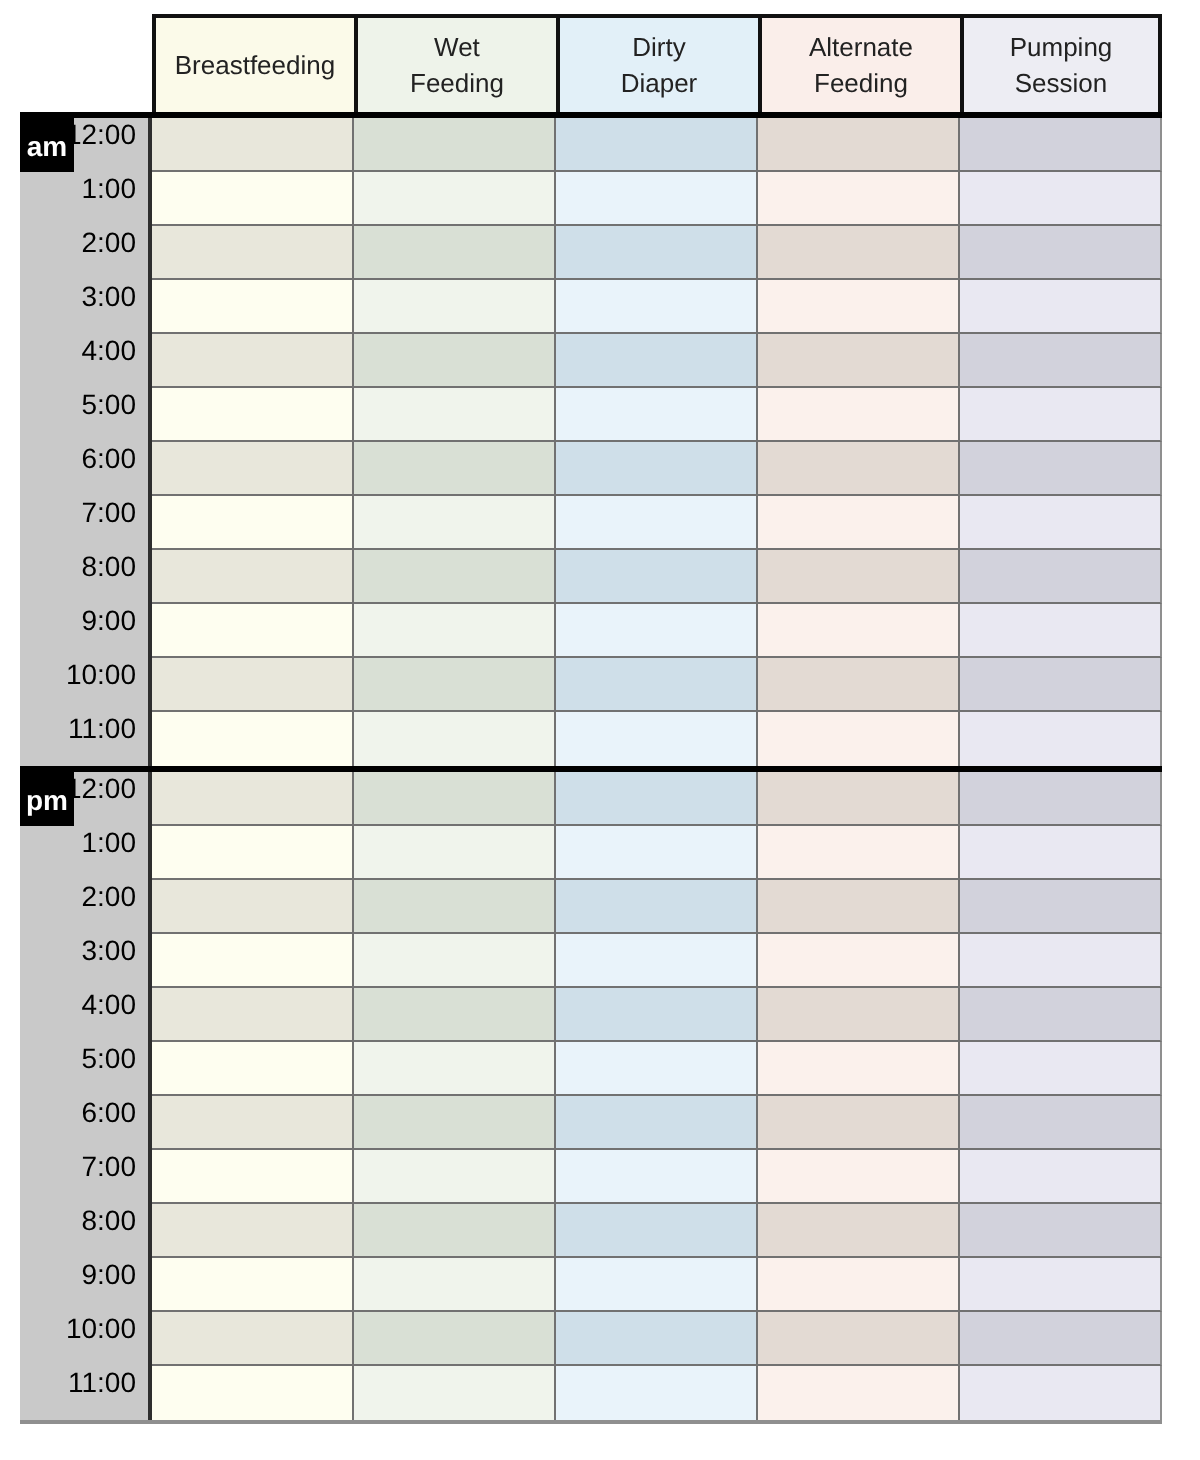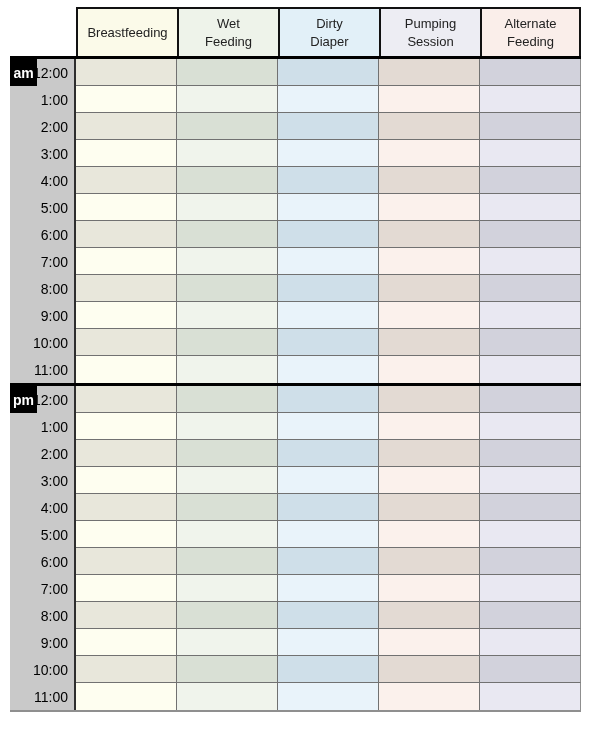--- a/index.html
+++ b/index.html
@@ -47,21 +47,20 @@
   }
   .body-row {
     display: grid;
     grid-template-columns: 66px repeat(5, 101px);
     height: 27px;
   }
   .gutter-cell {
     position: relative;
     box-sizing: border-box;
     display: flex;
-    align-items: center;
     justify-content: flex-end;
     padding-right: 6px;
     border-right: 2px solid #2e2e2e;
     font-size: 14px;
     color: #000000;
   }
   .badge {
     position: absolute;
     left: 0;
     top: 0;
@@ -93,24 +92,24 @@
 <body>
 
 <div class="sheet">
   <div class="header-row">
     <div class="gutter-spacer"></div>
     <div class="hcell" style="background: rgb(251, 250, 233);">Breastfeeding</div>
     <div class="hcell" style="background: rgb(238, 243, 234);">Wet
 Feeding</div>
     <div class="hcell" style="background: rgb(226, 240, 248);">Dirty
 Diaper</div>
+    <div class="hcell" style="background: rgb(250, 238, 234);">Alternate
+Feeding</div>
     <div class="hcell" style="background: rgb(237, 237, 243);">Pumping
 Session</div>
-    <div class="hcell" style="background: rgb(250, 238, 234);">Alternate
-Feeding</div>
   </div>
   <div id="log-body">
       <div class="section-sep" style="background: rgb(0, 0, 0);"></div>
       <div class="section">
         <div class="body-row">
           <div class="gutter-cell" style="background: rgb(201, 201, 201);">
             <span class="badge" style="background: rgb(0, 0, 0); color: rgb(255, 255, 255);">am</span>
             <span class="time-label">12:00</span>
           </div>
           <div class="log-cell" style="background: rgb(232, 231, 219);"></div>

